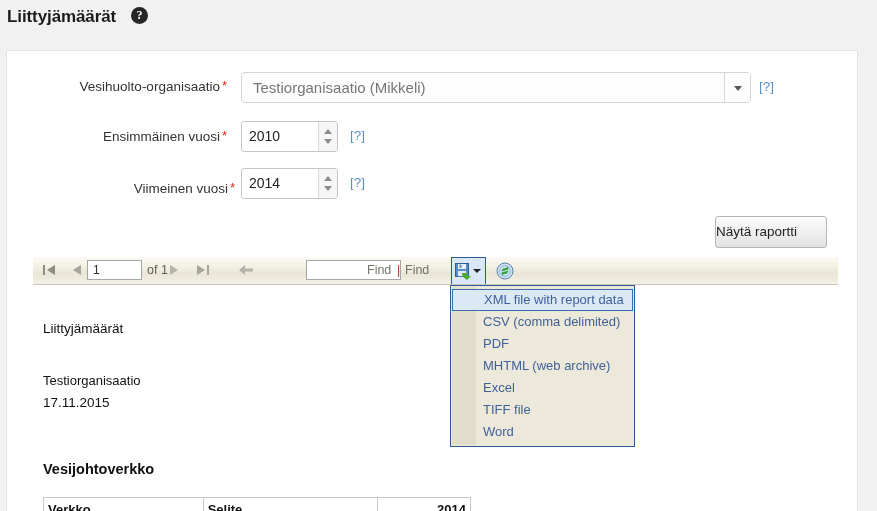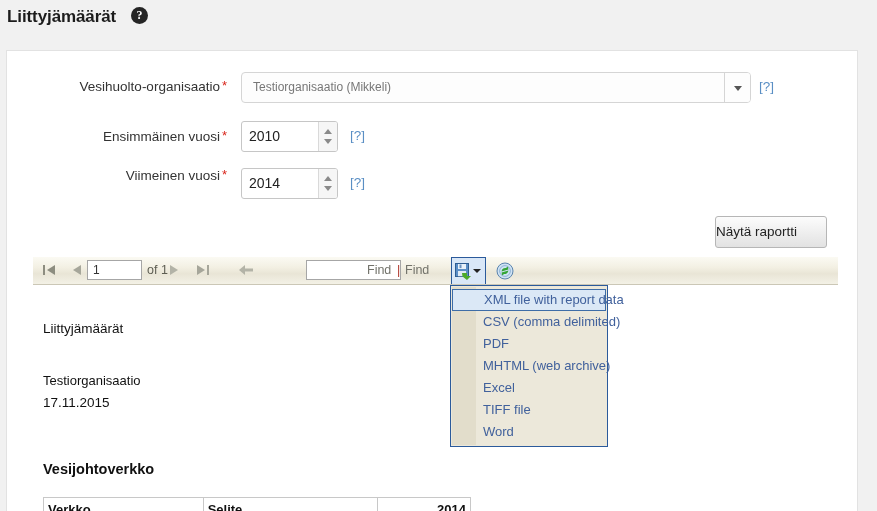--- a/index.html
+++ b/index.html
@@ -91,21 +91,21 @@
     width: 510px; height: 31px;
     background: #fdfdfd;
     border: 1px solid #d5d5d5;
     border-radius: 4px;
     cursor: pointer;
   }
   #org-combo-value {
     position: absolute;
     left: 11px; top: 0;
     line-height: 29px;
-    font-size: 12px;
+    font-size: 15px;
     color: #777777;
     white-space: nowrap;
   }
   #org-combo-button {
     position: absolute;
     right: 0; top: 0;
     width: 26px; height: 29px;
     border-left: 1px solid #d5d5d5;
     border-radius: 0 3px 3px 0;
     background: #fdfdfd;
@@ -289,21 +289,21 @@
   #refresh-icon {
     position: absolute;
     left: 5px; top: 5px;
     width: 18px; height: 18px;
   }
 
   
   #export-menu {
     position: absolute;
     left: 450px; top: 285px;
-    width: 158px;
+    width: 185px;
     background: #ece8da;
     border: 1px solid #2b5a9b;
     padding: 3px 0 3px 0;
     z-index: 20;
   }
   #export-menu-gutter {
     position: absolute;
     left: 1px; top: 1px;
     width: 24px; bottom: 1px;
     background: #e2ddcb;
@@ -411,21 +411,21 @@
   </div>
   <div class="num-field" style="top:70px;">
     <div class="num-value">2010</div>
     <div class="spinner">
       <span class="spin-up"></span>
       <span class="spin-down"></span>
     </div>
   </div>
   <div class="qmark-link" style="left:343px; top:70px;">[?]</div>
 
-  <div class="form-row" style="top:109px;">
+  <div class="form-row" style="top:122px;margin-left:8px;">
     <div class="label-holder">
       <div class="form-label"><span>Viimeinen vuosi</span><span class="req-star">*</span></div>
     </div>
   </div>
   <div class="num-field" style="top:117px;">
     <div class="num-value">2014</div>
     <div class="spinner">
       <span class="spin-up"></span>
       <span class="spin-down"></span>
     </div>

